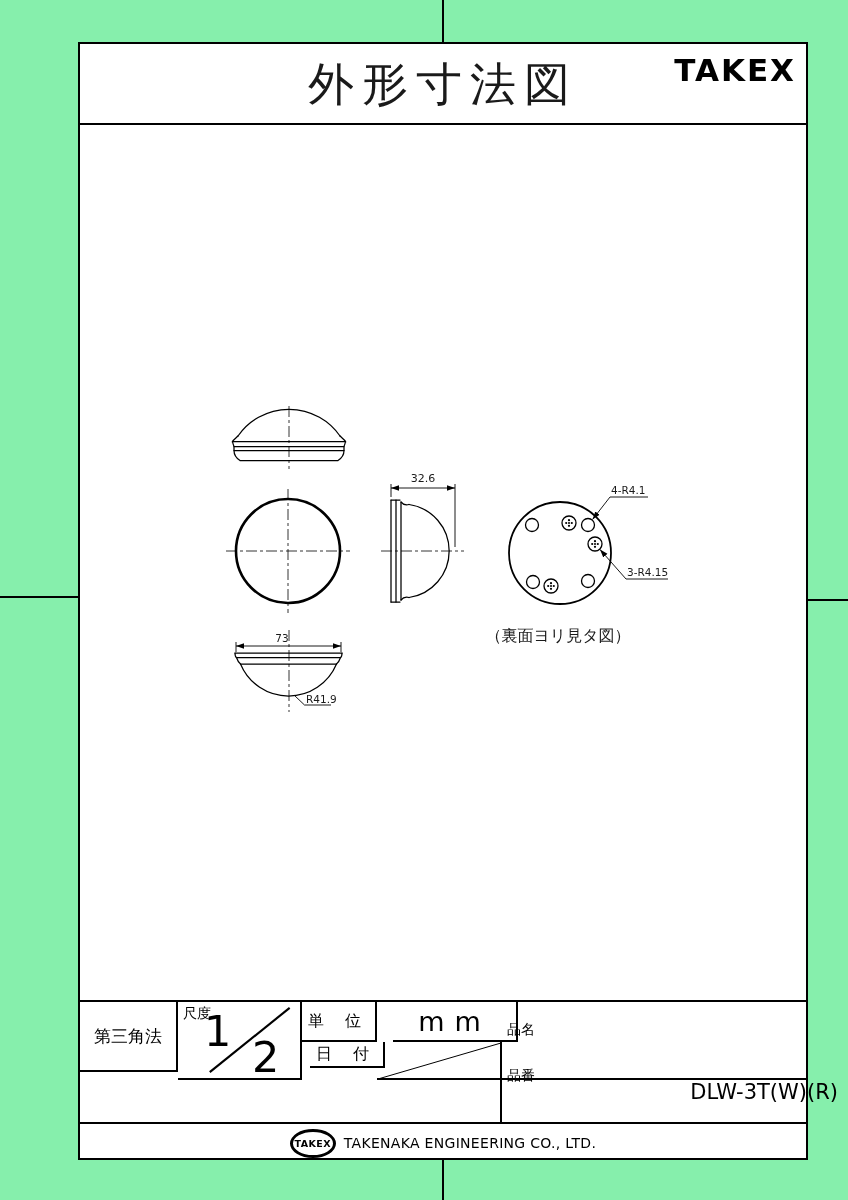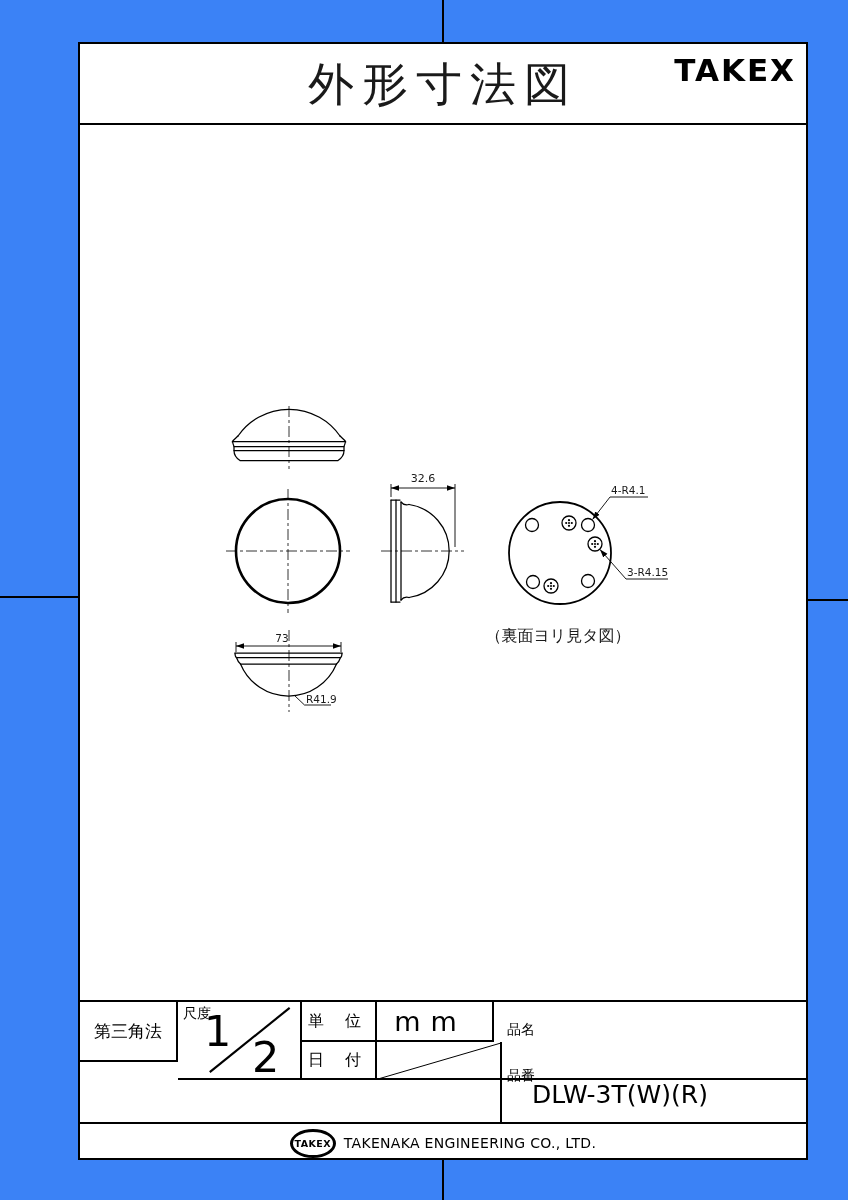--- a/index.html
+++ b/index.html
@@ -1,17 +1,17 @@
 <!DOCTYPE html>
 <html><head>
 <meta charset="utf-8">
 <style>
   * { margin:0; padding:0; box-sizing:border-box; }
   html,body { width:848px; height:1200px; background:#fff; font-family:"DejaVu Sans","Liberation Sans",sans-serif; color:#000; }
-  .page { position:relative; width:848px; height:1200px; background:#3b82f6; overflow:hidden; }
+  .page { position:relative; width:848px; height:1200px; background:#86efac; overflow:hidden; }
 
   
   .regmark { position:absolute; background:#000; }
   .regmark.top    { left:442px; top:0;      width:2px;  height:43px; }
   .regmark.bottom { left:442px; top:1159px; width:2px;  height:41px; }
   .regmark.left   { left:0;     top:596px;  width:79px; height:2px; }
   .regmark.right  { left:807px; top:599px;  width:41px; height:2px; }
 
   
   .frame { position:absolute; left:78px; top:42px; width:730px; height:1118px; border:2px solid #000; background:#fff; }
@@ -21,35 +21,35 @@
   .sheet-title { position:absolute; left:0; top:10px; width:100%; text-align:center; font-size:46px; letter-spacing:8px; color:#1a1a1a; }
   .brand { position:absolute; right:10px; top:8px; font-size:31px; font-weight:bold; letter-spacing:2px; }
 
   
   .drawing { position:absolute; left:0; top:83px; width:726px; height:873px; }
 
   
   .tblock { position:absolute; left:0; top:956px; width:726px; height:160px; border-top:2px solid #000; font-size:17px; }
   .cell { position:absolute; }
   .bR { border-right:2px solid #000; } .bB { border-bottom:2px solid #000; }
-  .cell-projection { left:0; top:0; width:98px; height:60px; display:flex; align-items:center; justify-content:center; font-size:17px; }
+  .cell-projection { left:0; top:0; width:98px; height:70px; display:flex; align-items:center; justify-content:center; font-size:17px; }
   .cell-scale { left:98px; top:0; width:124px; height:78px; }
   .mini-label { position:absolute; left:5px; top:3px; font-size:14px; }
   .scale-num { position:absolute; left:26px; top:4px; font-size:43px; }
   .scale-den { position:absolute; left:74px; top:30px; font-size:43px; }
   .scale-slash { position:absolute; left:0; top:0; width:100%; height:100%; }
   .cell-unit-label { left:222px; top:0; width:75px; height:40px; display:flex; align-items:center; justify-content:center; font-size:16px; letter-spacing:8px; }
-  .cell-unit-value { left:289px; top:0; width:125px; height:40px; display:flex; align-items:center; justify-content:center; font-size:27px; letter-spacing:10px; }
-  .cell-date-label { left:222px; top:40px; width:75px; height:38px; display:flex; align-items:center; justify-content:center; font-size:16px; letter-spacing:8px; }
+  .cell-unit-value { left:313px; top:0; width:125px; height:40px; display:flex; align-items:center; justify-content:center; font-size:27px; letter-spacing:10px; }
+  .cell-date-label { left:230px; top:40px; width:75px; height:26px; display:flex; align-items:center; justify-content:center; font-size:16px; letter-spacing:8px; }
   .cell-date-value { left:297px; top:40px; width:125px; height:38px; }
   .cell-empty-row { left:0; top:78px; width:422px; height:42px; }
   .cell-name   { left:422px; top:16px;    width:304px; height:62px; }
   .cell-partno { left:422px; top:62px; width:340px; height:58px; }
   .name-value { position:absolute; left:30px; right:4px; top:20px; text-align:center; font-size:17.5px; font-weight:500; }
-  .partno-value { position:absolute; left:30px; right:4px; top:16px; text-align:left; font-size:25px; }
+  .partno-value { position:absolute; left:16px; right:4px; top:16px; text-align:right; font-size:21px; }
   .tfooter { position:absolute; left:0; top:120px; width:726px; height:40px; border-top:2px solid #000; display:flex; align-items:center; justify-content:center; gap:8px; }
   .logo-oval { width:46px; height:29px; border:3px solid #000; border-radius:50%; display:flex; align-items:center; justify-content:center; font-size:9.5px; font-weight:bold; letter-spacing:0.5px; }
   .company { font-size:14px; font-weight:normal; letter-spacing:0.3px; }
 
   svg text { font-family:"DejaVu Sans","Liberation Sans",sans-serif; fill:#1a1a1a; }
   .outline { fill:none; stroke:#000; stroke-width:1.25; stroke-linecap:round; }
   .thick   { fill:none; stroke:#000; stroke-width:2.6; }
   .mid     { fill:none; stroke:#000; stroke-width:1.8; }
   .cline   { fill:none; stroke:#000; stroke-width:0.8; stroke-dasharray:11 3 3 3; }
   .dim     { fill:none; stroke:#000; stroke-width:0.9; }

